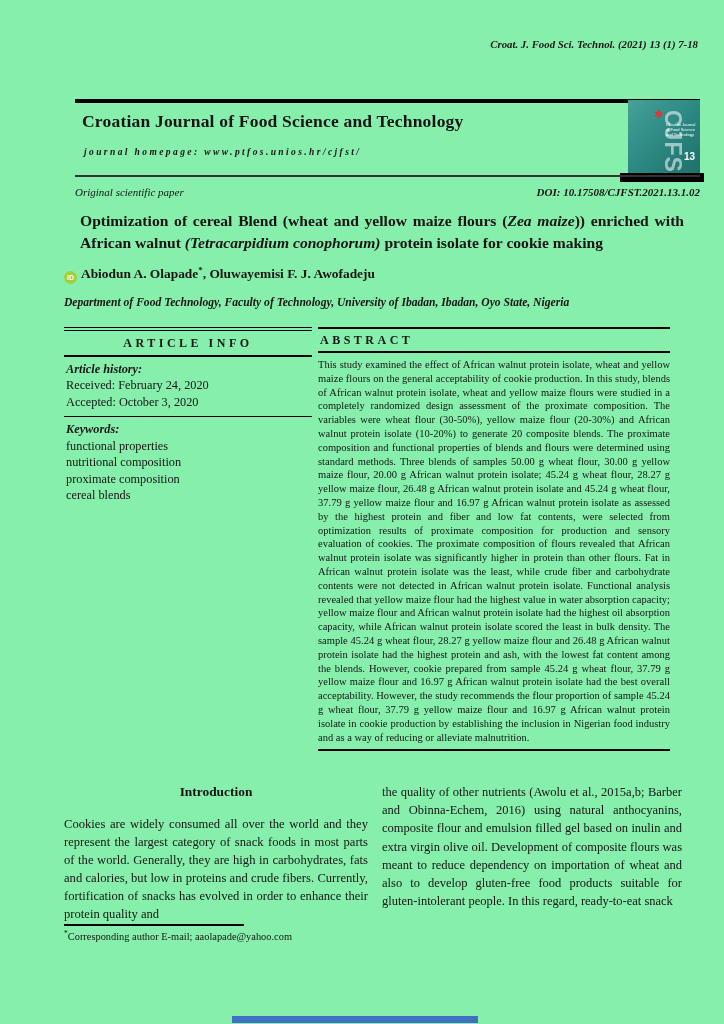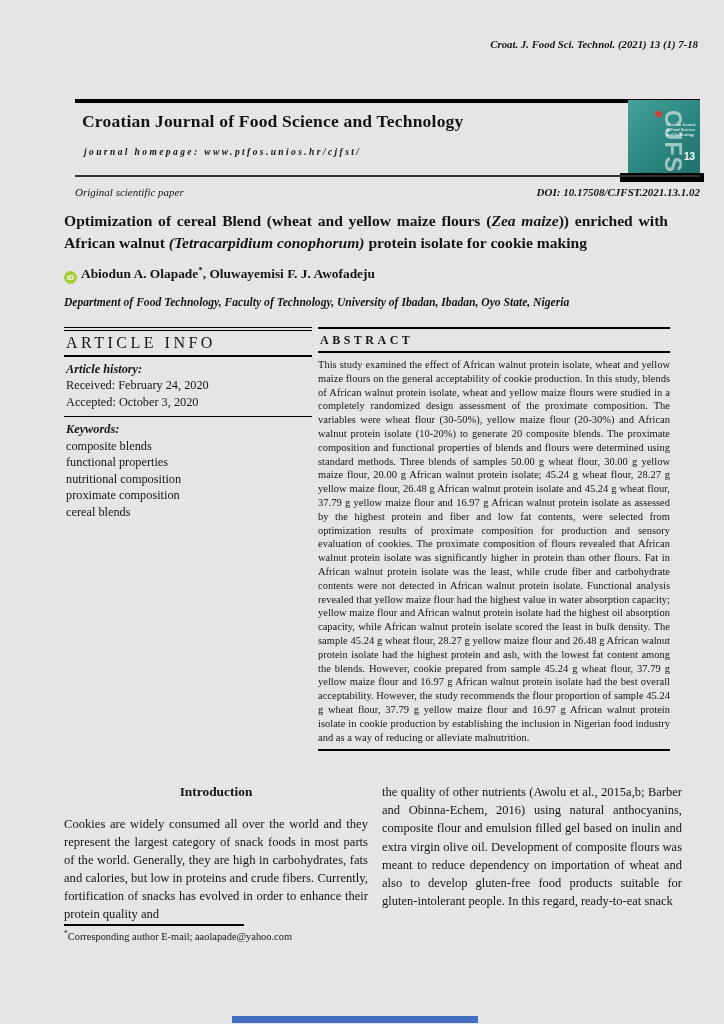--- a/index.html
+++ b/index.html
@@ -1,16 +1,16 @@
 <!DOCTYPE html>
 <html><head>
 <meta charset="utf-8">
 <style>
   html,body{margin:0;padding:0;background:#888;}
-  .page{position:relative;width:724px;height:1024px;background:#e5e5e5;overflow:hidden;
+  .page{position:relative;width:724px;height:1024px;background:#86efac;overflow:hidden;
         font-family:"Liberation Serif", serif;color:#141414;}
   .abs{position:absolute;}
 
   .running-head{top:38px;right:26px;font-size:10.8px;font-style:italic;font-weight:bold;}
 
   .rule-top{left:75px;top:99px;width:625px;height:4px;background:#000;}
   .journal-name{left:82px;top:111px;font-size:17.5px;font-weight:bold;letter-spacing:.2px;}
   .journal-homepage{left:84px;top:147px;font-size:9.5px;font-style:italic;font-weight:bold;letter-spacing:2.4px;}
   .rule-mid{left:75px;top:175px;width:625px;height:2px;background:#333;}
 
@@ -21,33 +21,33 @@
   .cover-logo{position:absolute;left:26px;top:8px;font-size:11px;color:#e03535;}
   .cover-smalltext{position:absolute;right:4px;top:22px;width:30px;font-size:4px;line-height:5px;color:#fff;
          font-family:"Liberation Sans",sans-serif;}
   .cover-issue{position:absolute;right:5px;bottom:12px;font-size:10px;font-weight:bold;color:#fff;
          font-family:"Liberation Sans",sans-serif;}
   .cover-bar{left:620px;top:173px;width:84px;height:9px;background:#000;}
 
   .paper-type{left:75px;top:186px;font-size:11px;font-style:italic;}
   .doi{right:24px;top:186px;font-size:11px;font-style:italic;font-weight:bold;}
 
-  .title{left:64px;top:210px;width:604px;font-size:15.6px;font-weight:bold;line-height:22px;text-align:justify;}
+  .title{left:80px;top:210px;width:604px;font-size:15.6px;font-weight:bold;line-height:22px;text-align:justify;}
   .title .it{font-style:italic;}
 
   .authors{left:64px;top:265px;font-size:13.4px;font-weight:bold;}
   .orcid{display:inline-block;width:13px;height:13px;border-radius:50%;background:#a6ce39;color:#fff;
          font-family:"Liberation Sans",sans-serif;font-size:7px;font-weight:bold;text-align:center;line-height:13px;
          vertical-align:-2px;margin-right:4px;}
   .authors sup{font-size:9px;}
   .affiliation{left:64px;top:296px;font-size:11.6px;font-style:italic;font-weight:bold;}
 
   .info-col{left:64px;top:327px;width:248px;font-size:12.3px;line-height:16.5px;}
   .info-head{border-top:4px double #000;border-bottom:2px solid #000;padding:4px 2px 3px 2px;
-             font-weight:normal;font-size:16px;letter-spacing:3.5px;}
+             font-weight:bold;font-size:12px;letter-spacing:3.5px;text-align:center;}
   .info-section{padding:4px 2px 6px 2px;}
   .info-label{font-style:italic;font-weight:bold;}
   .info-divider{border-top:1.5px solid #000;}
   .kw{display:block;}
 
   .abs-col{left:318px;top:327px;width:352px;}
   .abs-head{border-top:2px solid #000;border-bottom:2px solid #000;padding:4px 2px 3px 2px;
             font-weight:bold;font-size:12px;letter-spacing:3.5px;}
   .abs-text{margin:0;padding:5px 0 5px 0;font-size:10.5px;line-height:13.8px;text-align:justify;
             border-bottom:2px solid #000;}
@@ -100,21 +100,20 @@
   <div class="abs info-col">
     <div class="info-head">ARTICLE INFO</div>
     <div class="info-section">
       <span class="info-label">Article history:</span><br>
       <span>Received: February 24, 2020</span><br>
       <span>Accepted: October 3, 2020</span>
     </div>
     <div class="info-divider"></div>
     <div class="info-section">
       <span class="info-label">Keywords:</span>
-      <span class="kw">composite blends</span>
       <span class="kw">functional properties</span>
       <span class="kw">nutritional composition</span>
       <span class="kw">proximate composition</span>
       <span class="kw">cereal blends</span>
     </div>
   </div>
 
   <div class="abs abs-col">
     <div class="abs-head">ABSTRACT</div>
     <p class="abs-text">This study examined the effect of African walnut protein isolate, wheat and yellow maize flours on the general acceptability of cookie production. In this study, blends of African walnut protein isolate, wheat and yellow maize flours were studied in a completely randomized design assessment of the proximate composition. The variables were wheat flour (30-50%), yellow maize flour (20-30%) and African walnut protein isolate (10-20%) to generate 20 composite blends. The proximate composition and functional properties of blends and flours were determined using standard methods. Three blends of samples 50.00 g wheat flour, 30.00 g yellow maize flour, 20.00 g African walnut protein isolate; 45.24 g wheat flour, 28.27 g yellow maize flour, 26.48 g African walnut protein isolate and 45.24 g wheat flour, 37.79 g yellow maize flour and 16.97 g African walnut protein isolate as assessed by the highest protein and fiber and low fat contents, were selected from optimization results of proximate composition for production and sensory evaluation of cookies. The proximate composition of flours revealed that African walnut protein isolate was significantly higher in protein than other flours. Fat in African walnut protein isolate was the least, while crude fiber and carbohydrate contents were not detected in African walnut protein isolate. Functional analysis revealed that yellow maize flour had the highest value in water absorption capacity; yellow maize flour and African walnut protein isolate had the highest oil absorption capacity, while African walnut protein isolate scored the least in bulk density. The sample 45.24 g wheat flour, 28.27 g yellow maize flour and 26.48 g African walnut protein isolate had the highest protein and ash, with the lowest fat content among the blends. However, cookie prepared from sample 45.24 g wheat flour, 37.79 g yellow maize flour and 16.97 g African walnut protein isolate had the best overall acceptability. However, the study recommends the flour proportion of sample 45.24 g wheat flour, 37.79 g yellow maize flour and 16.97 g African walnut protein isolate in cookie production by establishing the inclusion in Nigerian food industry and as a way of reducing or alleviate malnutrition.</p>

